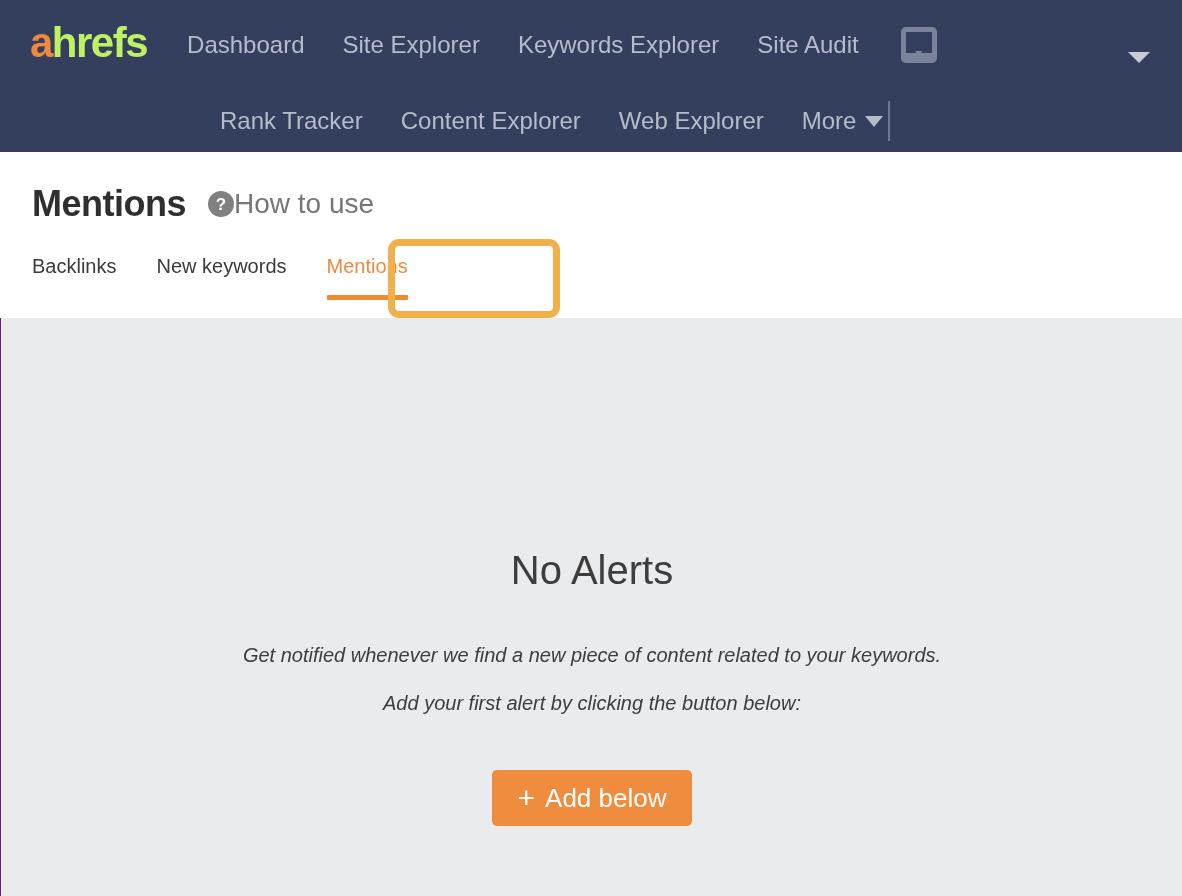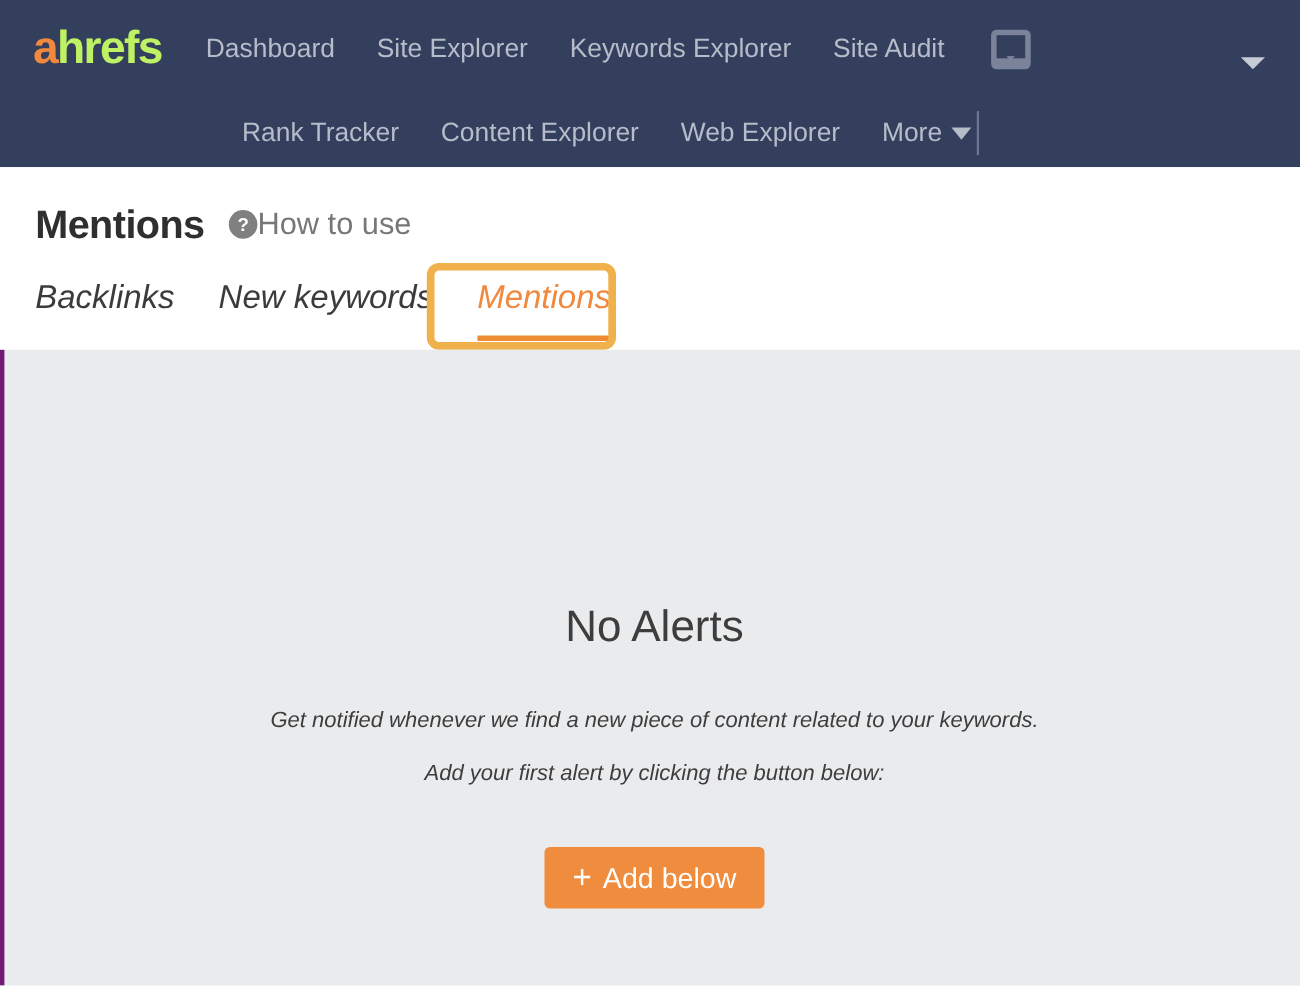--- a/index.html
+++ b/index.html
@@ -168,30 +168,29 @@
 
   
   #tabs {
     position: absolute;
     left: 32px;
     top: 104px;
     display: flex;
     align-items: flex-start;
   }
   .tab {
-    font-size: 30px;
+    font-size: 20px;
     color: #3b3b3b;
     line-height: 1;
     padding: 0 0 0 0;
     margin-right: 40px;
     cursor: pointer;
     white-space: nowrap;
     position: relative;
     padding-bottom: 28px;
-    font-style: italic;
   }
   .tab.active {
     color: #f0893e;
   }
   .tab.active .tab-underline {
     position: absolute;
     left: 0; right: 0;
     bottom: 4px;
     height: 5px;
     background: #ef8c31;
@@ -210,21 +209,21 @@
     pointer-events: none;
   }
 
   
   #main {
     position: absolute;
     left: 0; top: 318px;
     width: 1182px;
     height: 578px;
     background: #eaebed;
-    border-left: 4px solid #701a75;
+    border-left: 1px solid #701a75;
     box-sizing: border-box;
   }
   #empty-state {
     position: absolute;
     left: 0;
     top: 232px;
     width: 1182px;
     text-align: center;
   }
   #empty-title {

